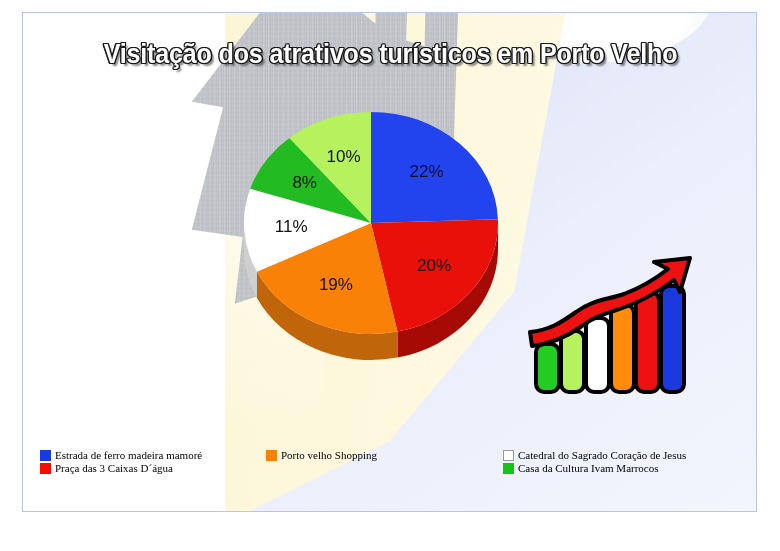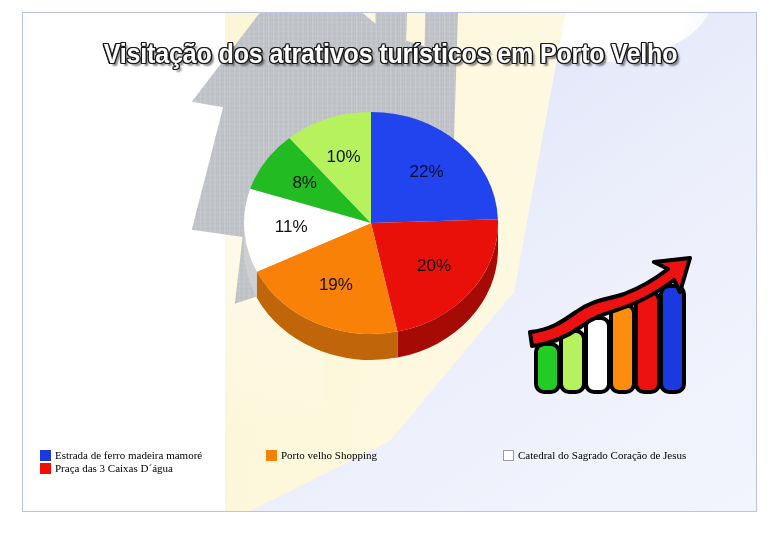--- a/index.html
+++ b/index.html
@@ -248,17 +248,21 @@
         <span class="leg-sw" style="background: rgb(249, 129, 8);"></span>
         <span class="leg-tx">Porto velho Shopping</span>
       </div>
 
 
       <div class="leg-item col3 row1">
         <span class="leg-sw bordered" style="background: rgb(255, 255, 255);"></span>
         <span class="leg-tx">Catedral do Sagrado Coração de Jesus</span>
       </div>
 
+      <div class="leg-item col3 row2">
+        <span class="leg-sw" style="background: rgb(22, 194, 22);"></span>
+        <span class="leg-tx">Casa da Cultura  Ivam Marrocos</span>
+      </div>
 
     </div>
 
   </div>
 </div>
 
 </body></html>

